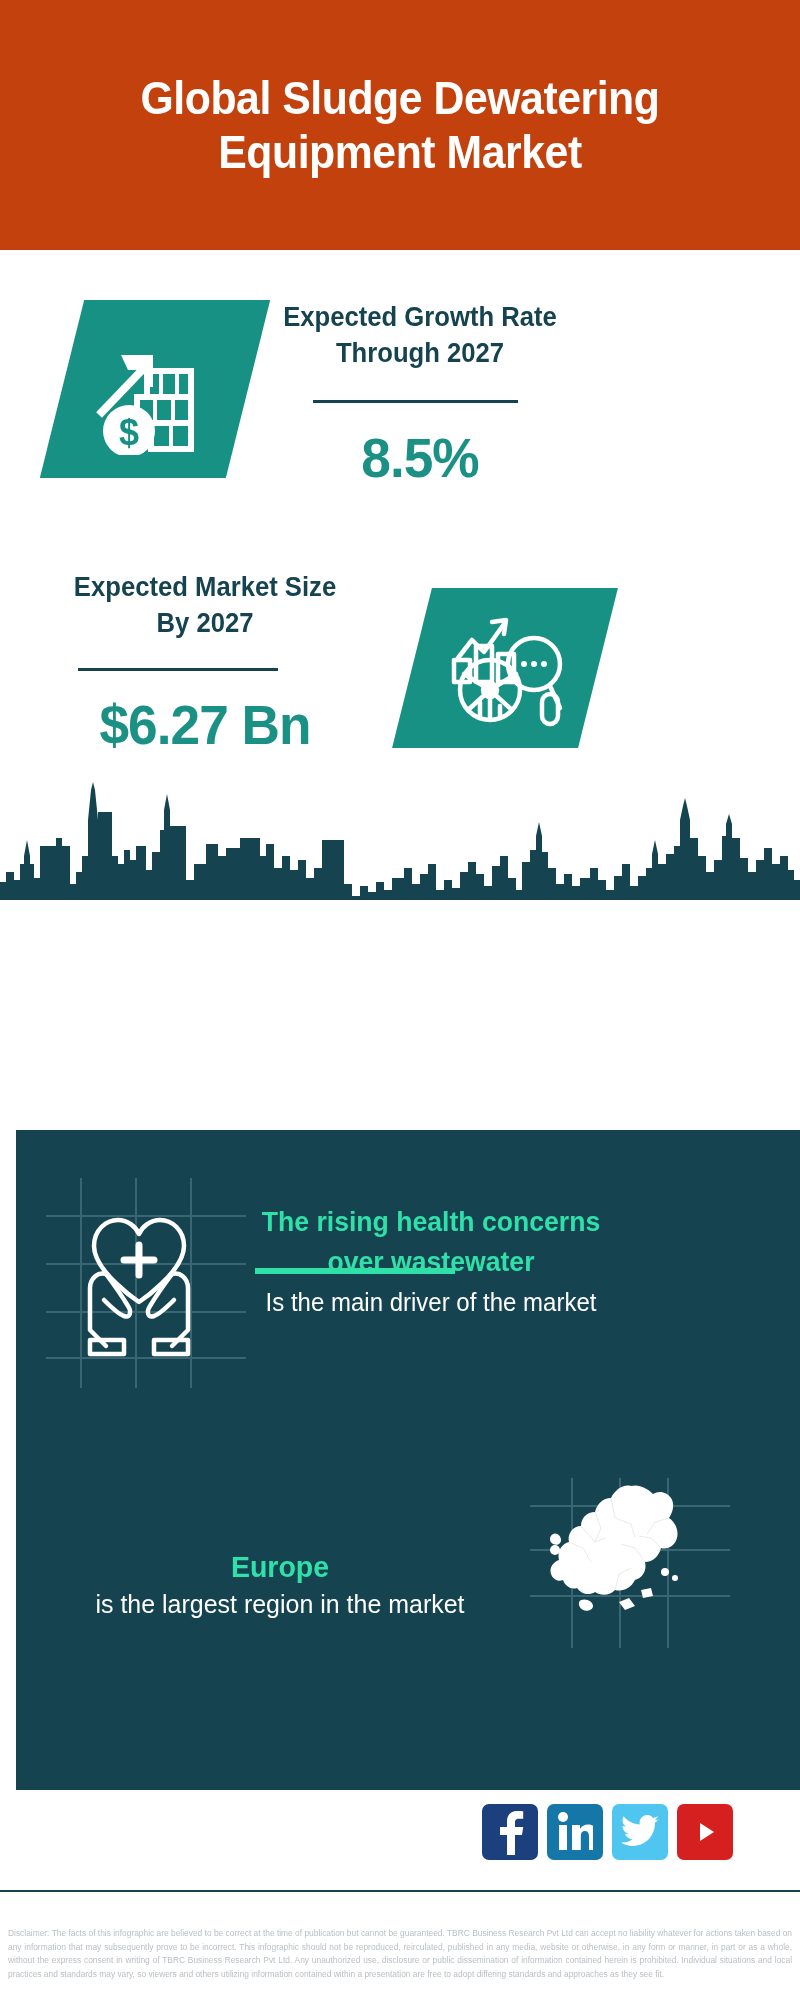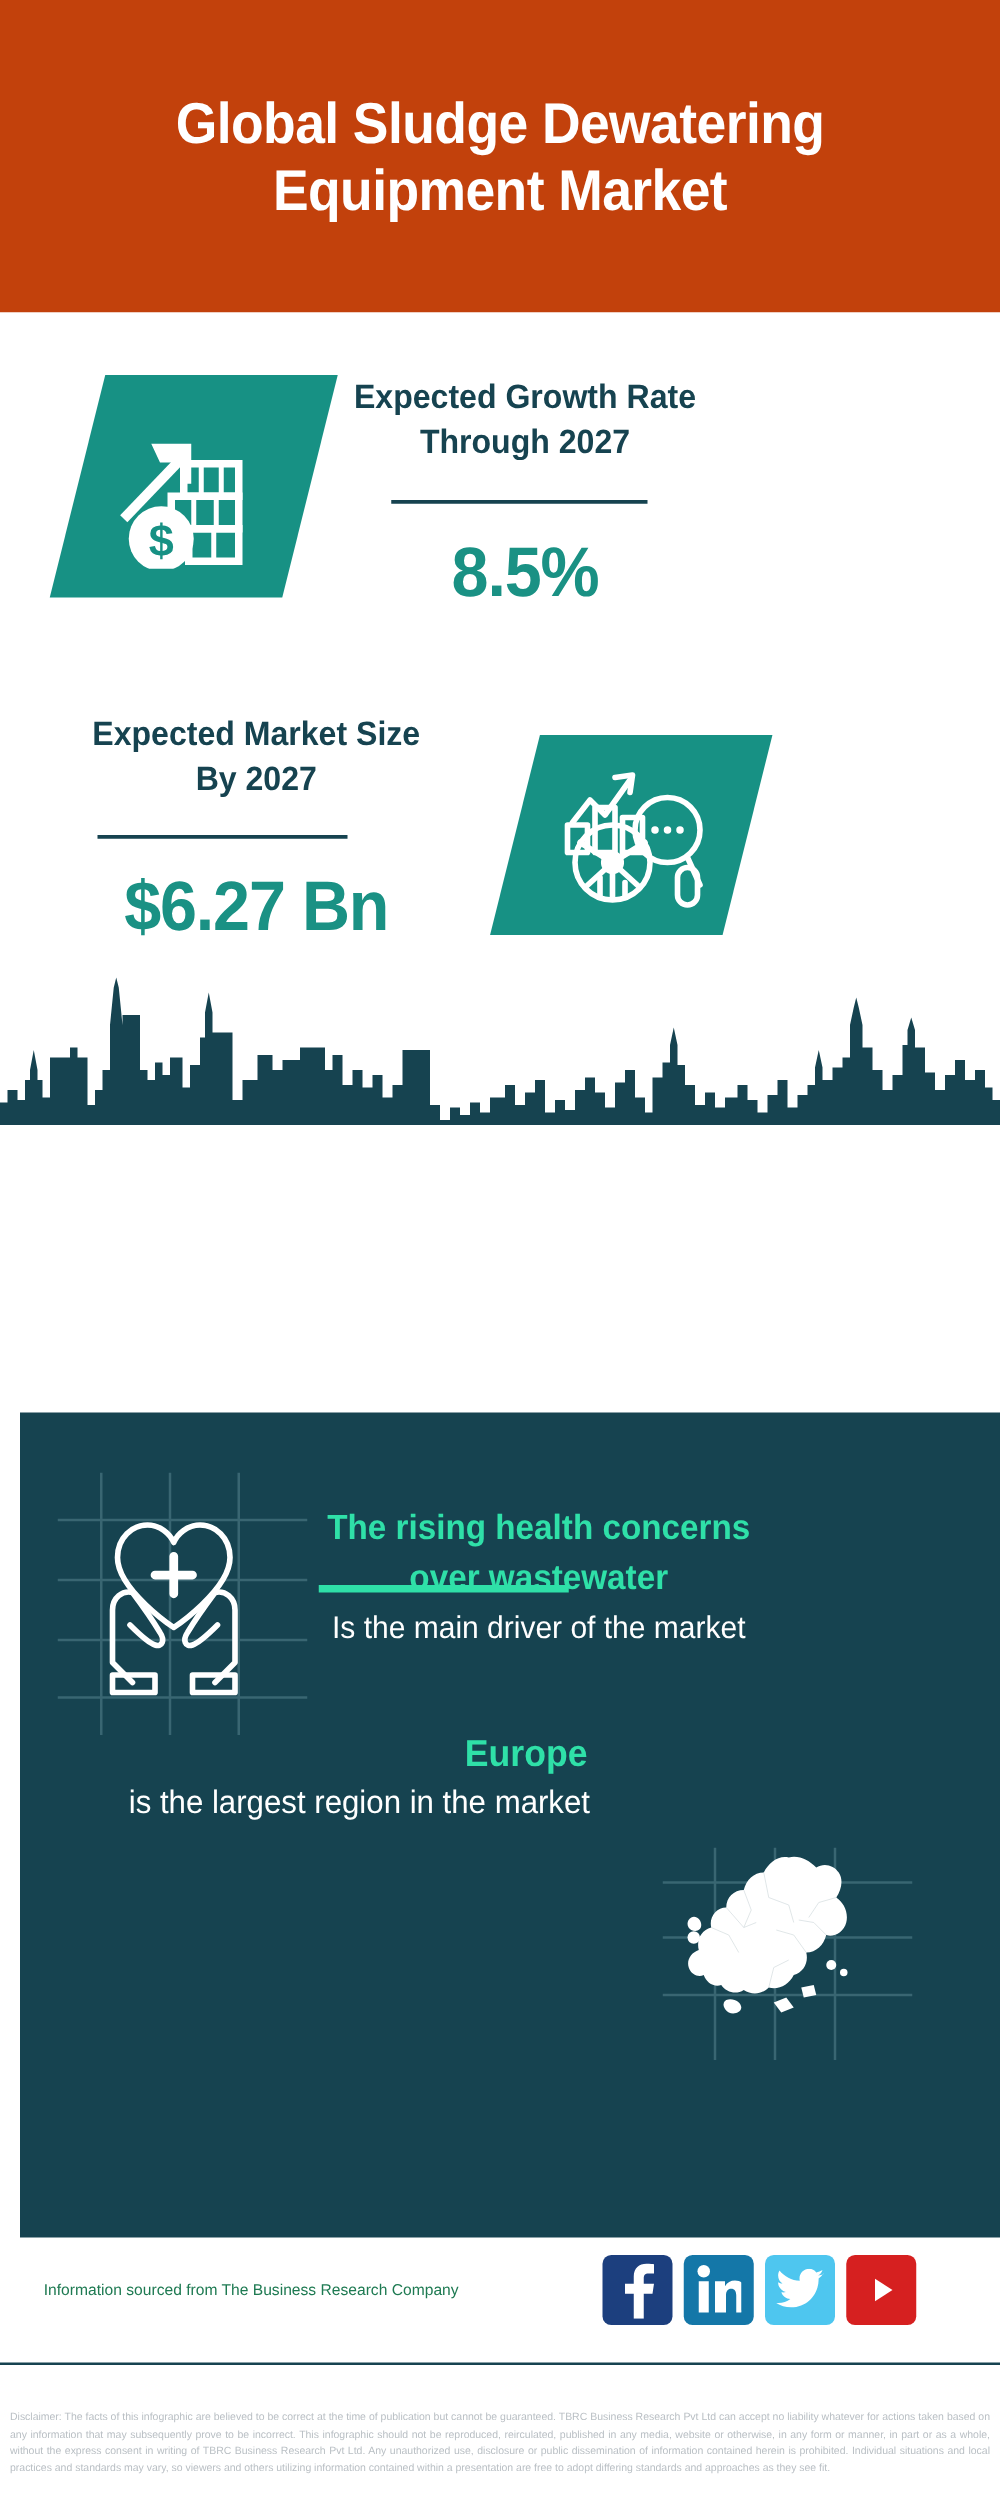--- a/index.html
+++ b/index.html
@@ -157,23 +157,23 @@
     transform: scaleX(0.96);
   }
   .mint-rule {
     position: absolute;
     left: 255px; top: 1268px;
     width: 200px; height: 6px;
     background: #2fe0a8;
   }
   .region-text {
     position: absolute;
-    left: 80px; top: 1384px;
+    left: 80px; top: 1547px;
     width: 400px;
-    text-align: right;
+    text-align: center;
   }
   .region-head {
     color: #2fe0a8;
     font-size: 30px;
     font-weight: bold;
     line-height: 1.3;
     transform: scaleX(0.95);
   }
   .region-sub {
     color: #ffffff;
@@ -369,21 +369,20 @@
       <circle cx="130" cy="94" r="4"></circle>
       <circle cx="140" cy="100" r="3"></circle>
     </g>
     <g stroke="#cfd9dc" stroke-width="0.7" fill="none" opacity="0.75">
       <path d="M60 34 L66 50 L60 64 M76 20 L80 40 L96 46 L100 60 M110 84 L100 70 L86 66 M46 48 L60 64 L70 60 M80 112 L84 96 L96 90 M34 64 L48 70 L56 84 M126 70 L116 60 L104 58 M134 40 L120 44 L112 56"></path>
     </g>
   </svg>
 
   <div class="footer">
     <div class="footer-credit">
-      <div>Information sourced from The Business Research Company</div>
     </div>
 
     <div class="socials">
       <div class="social s-fb">
         <svg width="34" height="46" viewBox="0 0 34 46">
             <path fill="#ffffff" d="M22 46 V26 h7 l1.2-8H22v-4.4c0-2.3.7-3.9 4-3.9h4.2V2.3C29.5 2.2 27 2 24.2 2 18.3 2 14 5.6 14 12.2V18H7v8h7v20z"></path>
           </svg>
       </div>
       <div class="social s-li">
         <svg width="36" height="40" viewBox="0 0 36 40">

